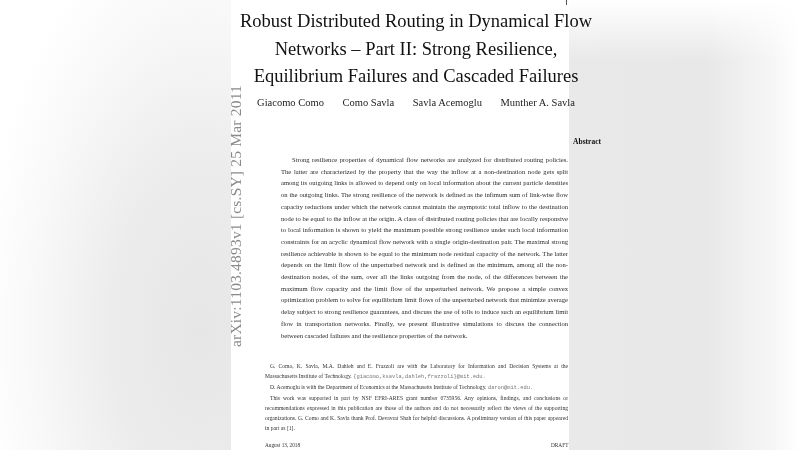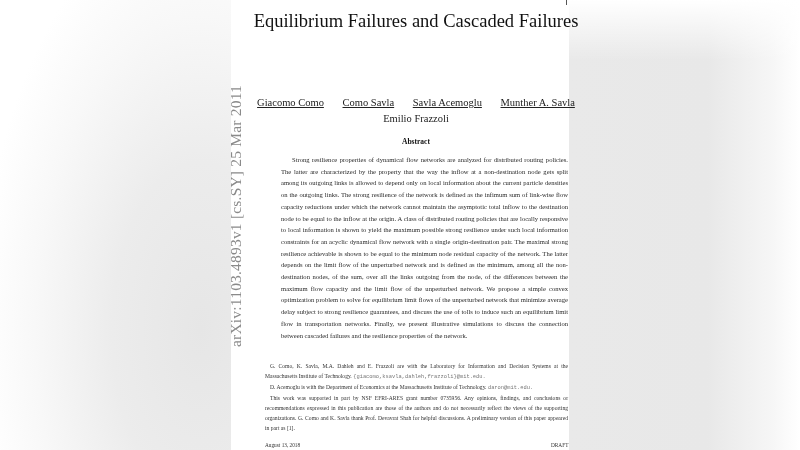--- a/index.html
+++ b/index.html
@@ -34,23 +34,23 @@
     }
     .title {
       position: absolute; left: 231px; top: 8px; width: 370px; text-align: center;
       font-size: 18.5px; line-height: 27.5px; color: #111;
     }
     .title div { white-space: nowrap; }
     .authors {
       position: absolute; left: 231px; top: 95px; width: 370px; text-align: center;
       font-size: 10.5px; line-height: 15.5px; color: #222;
     }
-    .authors .row1 span { margin: 0 8px; text-decoration: underline; }
+    .authors .row1 span { margin: 0 8px; }
     .abstract-heading {
-      position: absolute; left: 231px; top: 137px; width: 370px; text-align: center;
+      position: absolute; left: 231px; top: 137px; width: 370px; text-align: right;
       font-size: 7.5px; font-weight: bold; color: #111;
     }
     .abstract {
       position: absolute; left: 281px; top: 154px; width: 287px;
       font-size: 6.6px; line-height: 11.7px; color: #2a2a2a; text-align: justify;
       text-indent: 11px;
     }
     .footnotes {
       position: absolute; left: 265px; top: 361px; width: 303px;
       font-size: 5.6px; line-height: 10px; color: #333; text-align: justify;
@@ -69,31 +69,32 @@
 
 <div class="bg-left"></div>
 <div class="bg-right"></div>
 
 <div class="page"></div>
 <div class="tick"></div>
 
 <div class="arxiv-id">arXiv:1103.4893v1  [cs.SY]  25 Mar 2011</div>
 
 <div class="title">
+  <div>Robust Distributed Routing in Dynamical Flow</div>
+  <div>Networks – Part II: Strong Resilience,</div>
   <div>Equilibrium Failures and Cascaded Failures</div>
 </div>
 
 <div class="authors">
   <div class="row1">
     <span>Giacomo Como</span>
     <span>Como Savla</span>
     <span>Savla Acemoglu</span>
     <span>Munther A. Savla</span>
   </div>
-  <div><span>Emilio Frazzoli</span></div>
 </div>
 
 <div class="abstract-heading">Abstract</div>
 <div class="abstract">Strong resilience properties of dynamical flow networks are analyzed for distributed routing policies. The latter are characterized by the property that the way the inflow at a non-destination node gets split among its outgoing links is allowed to depend only on local information about the current particle densities on the outgoing links. The strong resilience of the network is defined as the infimum sum of link-wise flow capacity reductions under which the network cannot maintain the asymptotic total inflow to the destination node to be equal to the inflow at the origin. A class of distributed routing policies that are locally responsive to local information is shown to yield the maximum possible strong resilience under such local information constraints for an acyclic dynamical flow network with a single origin-destination pair. The maximal strong resilience achievable is shown to be equal to the minimum node residual capacity of the network. The latter depends on the limit flow of the unperturbed network and is defined as the minimum, among all the non-destination nodes, of the sum, over all the links outgoing from the node, of the differences between the maximum flow capacity and the limit flow of the unperturbed network. We propose a simple convex optimization problem to solve for equilibrium limit flows of the unperturbed network that minimize average delay subject to strong resilience guarantees, and discuss the use of tolls to induce such an equilibrium limit flow in transportation networks. Finally, we present illustrative simulations to discuss the connection between cascaded failures and the resilience properties of the network.</div>
 
 <div class="footnotes">
   <p>
     <span>G. Como, K. Savla, M.A. Dahleh and E. Frazzoli are with the Laboratory for Information and Decision Systems at the Massachusetts Institute of Technology.</span>
     <span class="mono">{giacomo,ksavla,dahleh,frazzoli}@mit.edu.</span>
   </p>

